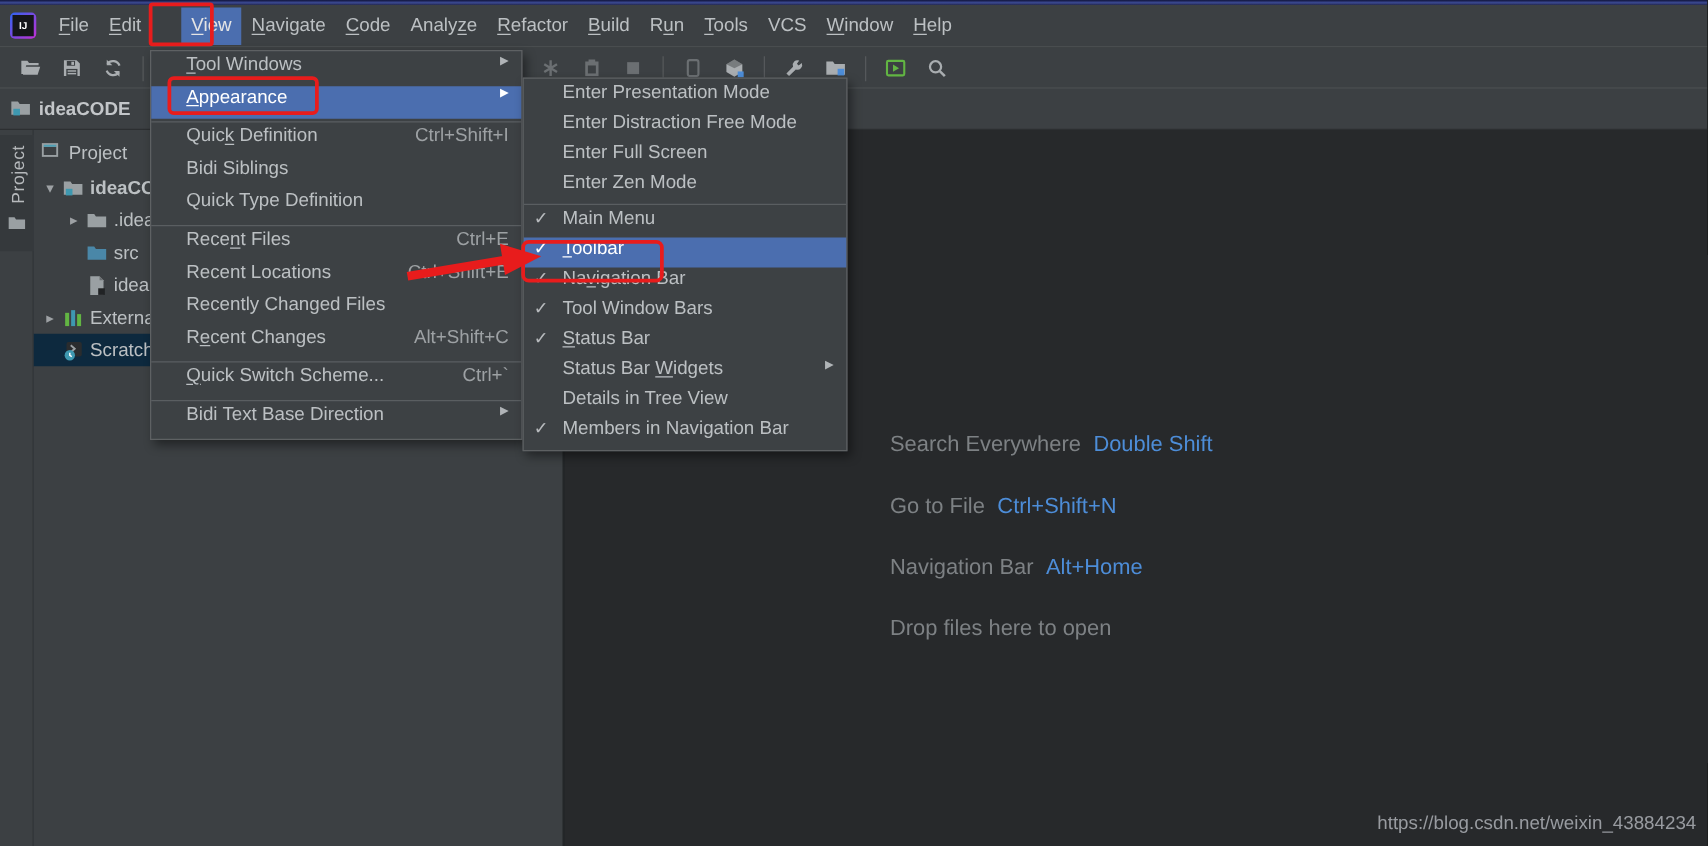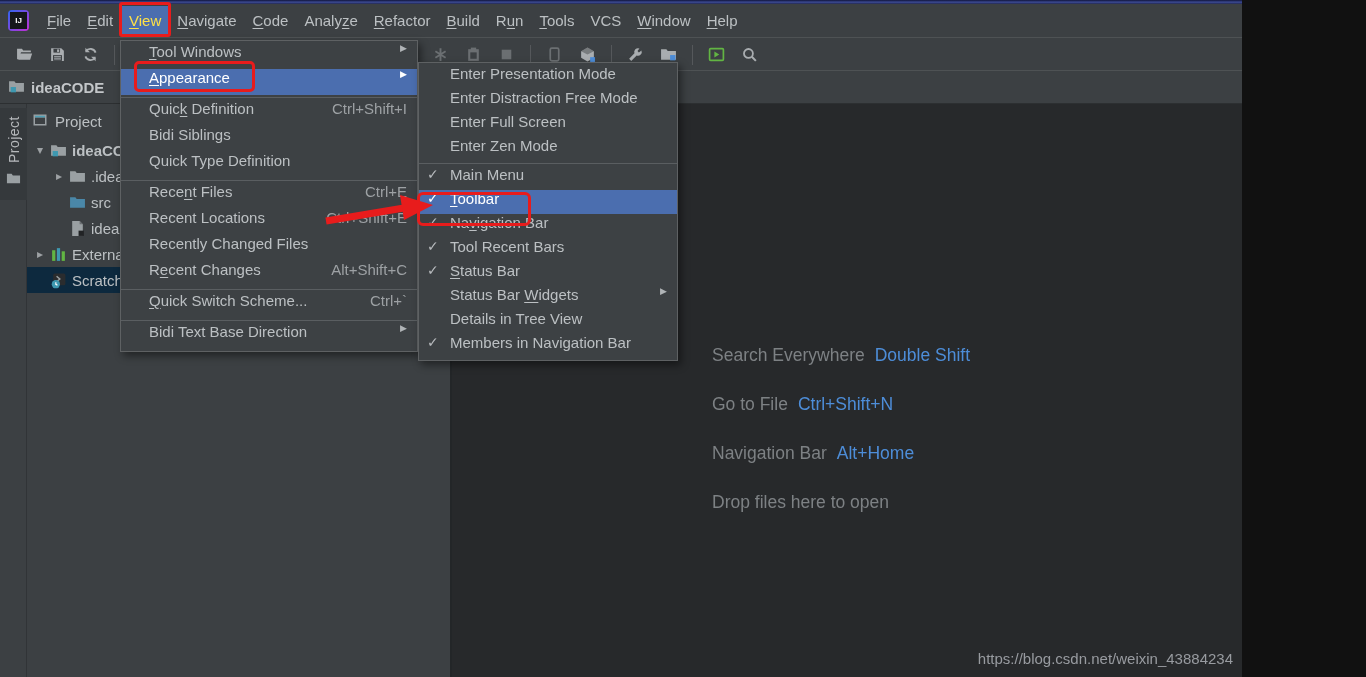--- a/index.html
+++ b/index.html
@@ -2,35 +2,35 @@
 <html style="--sel: #4b6eaf; --ann: #e81c1c; --key-blue: #4d8dd8; --tree-sel: #0d293e; --bar-bg: #3c4043; --editor-bg: #27292b;"><head>
 <meta charset="utf-8">
 <style>
   :root{
     --bar-bg:#3c4043; --editor-bg:#27292b; --popup-bg:#3d4144;
     --sel:#4b6eaf; --ann:#e81c1c; --key-blue:#4d8dd8; --tree-sel:#0d293e;
     --txt:#bcc0c3; --dim:#9da1a4; --line:#4e5254;
   }
   *{box-sizing:border-box;margin:0;padding:0}
   body{background:#111;font-family:"Liberation Sans","DejaVu Sans",sans-serif;}
-  .screen{position:relative;width:1242px;height:677px;background:var(--editor-bg);overflow:hidden;}
+  .screen{position:relative;width:1366px;height:677px;background:var(--editor-bg);overflow:hidden;}
 
   
   .top-strip{position:absolute;left:0;top:0;width:1366px;height:4px;
     background:linear-gradient(#10143a,#3c4a94 55%,#23284e);}
 
   
   .menubar{position:absolute;left:0;top:4px;width:1366px;height:34px;background:var(--bar-bg);
     border-bottom:1px solid var(--line);display:flex;align-items:center;padding-left:8px;}
   .logo{width:21px;height:21px;border-radius:4px;margin-right:10px;flex:0 0 auto;
     background:linear-gradient(135deg,#2f65f0,#c12fd4);padding:2px;}
   .logo .in{width:100%;height:100%;background:#15161a;color:#fff;font-size:8px;font-weight:bold;
     display:flex;align-items:center;justify-content:center;}
   .mb-item{height:30px;line-height:30px;padding:0 8px;color:var(--txt);font-size:15px;white-space:nowrap;cursor:default;}
-  .mb-item.selected{background:var(--sel);color:#fde047;}
+  .mb-item.selected{background:var(--sel);color:#e5e5e5;margin-left:24px;}
   .win-title{position:absolute;left:802px;top:0;height:34px;line-height:34px;color:#9a9ea1;font-size:15px;}
 
   
   .toolbar{position:absolute;left:0;top:38px;width:1366px;height:33px;background:var(--bar-bg);
     border-bottom:1px solid var(--line);}
   .tb-group{position:absolute;top:0;height:33px;display:flex;align-items:center;}
   .tb-left{left:8px;} .tb-right{left:424px;}
   .tb-icon{width:25px;height:25px;margin:0 4px;color:#a9adb0;display:flex;align-items:center;justify-content:center;}
   .tb-icon svg{width:17px;height:17px;}
   .tb-icon.disabled{color:#6b6f72;}
@@ -374,21 +374,21 @@
       <div class="menu-row selected">
         <span class="check">✓</span>
         <span class="mlabel"><span class="mn">T</span>oolbar</span>
       </div>
       <div class="menu-row">
         <span class="check">✓</span>
         <span class="mlabel">Na<span class="mn">v</span>igation Bar</span>
       </div>
       <div class="menu-row">
         <span class="check">✓</span>
-        <span class="mlabel">Tool Recent Bars</span>
+        <span class="mlabel">Tool Window Bars</span>
       </div>
       <div class="menu-row">
         <span class="check">✓</span>
         <span class="mlabel"><span class="mn">S</span>tatus Bar</span>
       </div>
       <div class="menu-row">
         <span class="check"></span>
         <span class="mlabel">Status Bar <span class="mn">W</span>idgets</span>
         <span class="subarrow">▶</span>
       </div>

